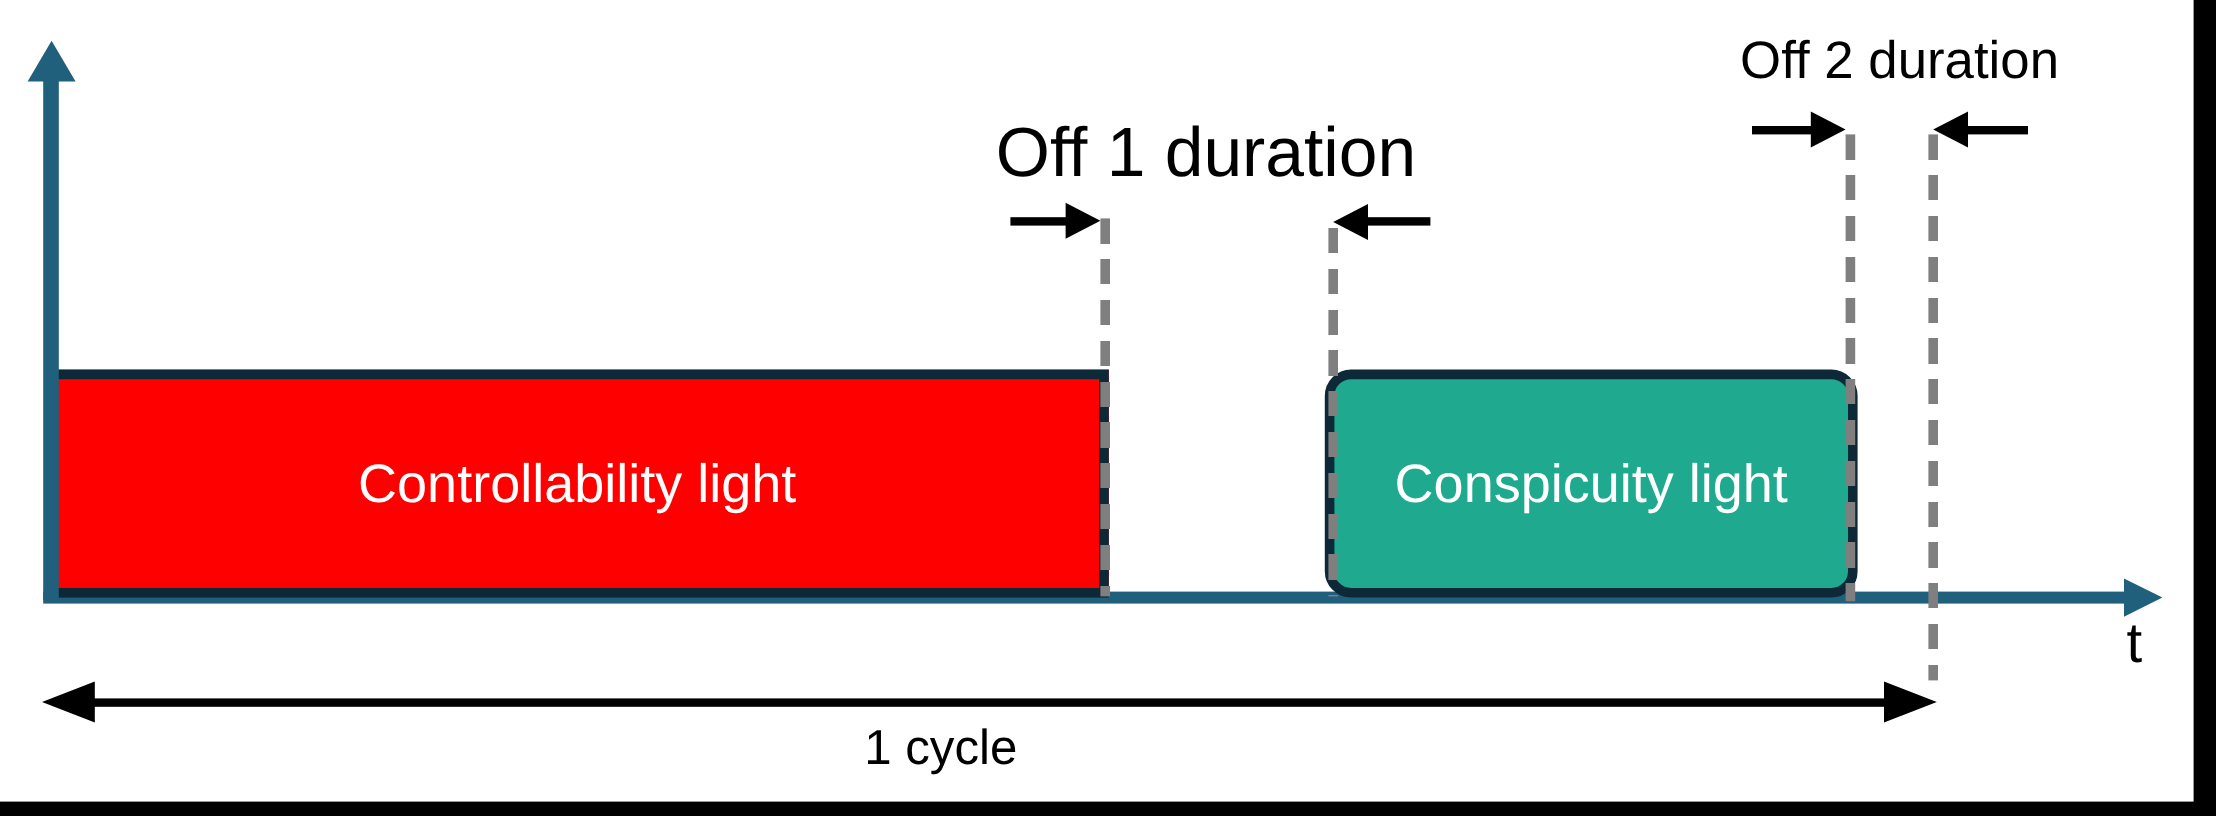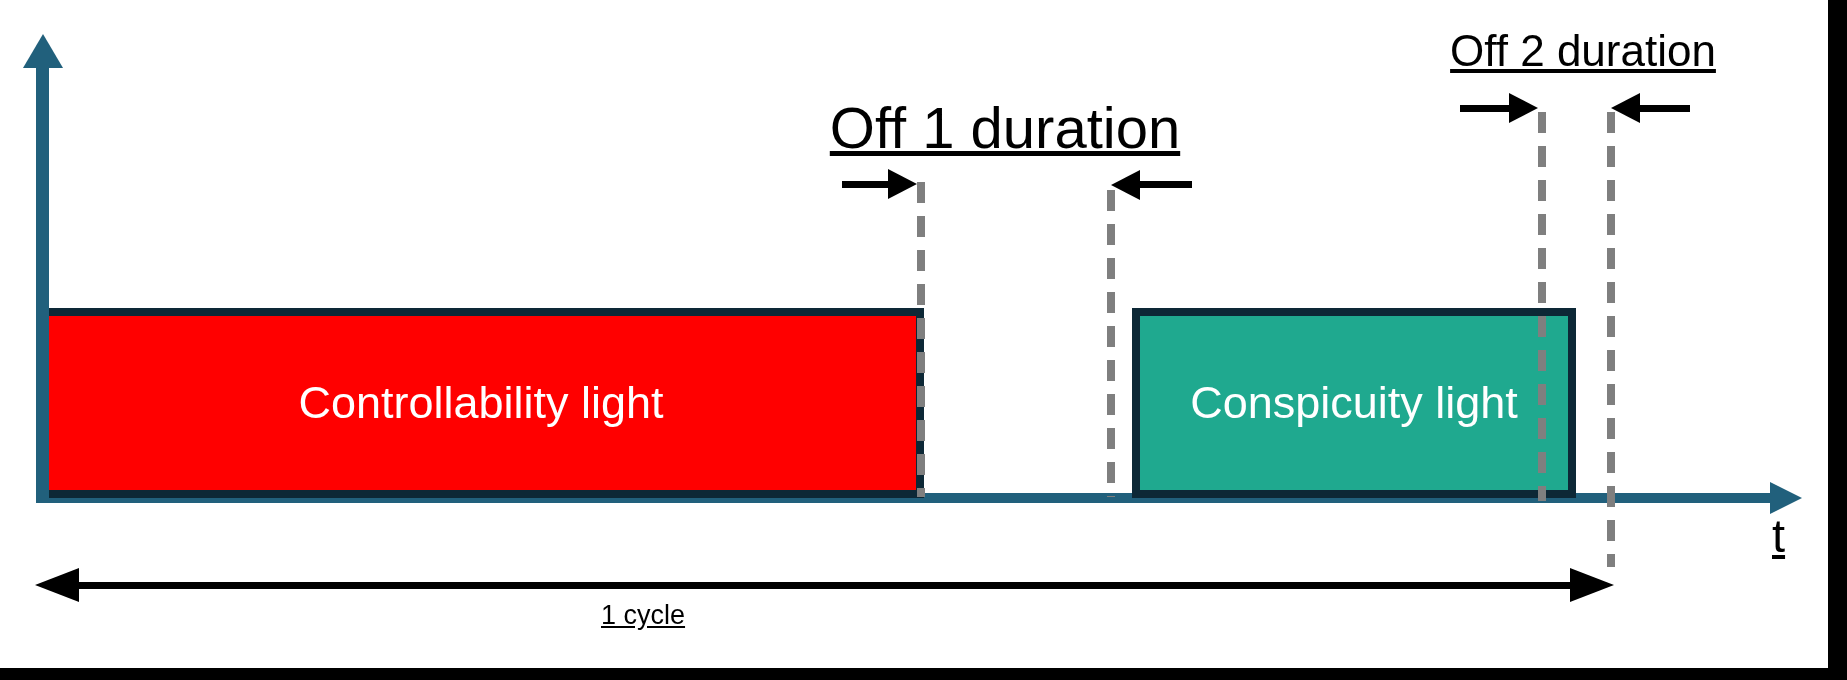--- a/index.html
+++ b/index.html
@@ -22,45 +22,45 @@
     border-bottom:34px solid var(--axis);z-index:5;}
   .h-shaft{position:absolute;left:36px;top:493px;width:1737px;height:10px;background:var(--axis);z-index:1;}
   .h-head{position:absolute;left:1770px;top:482px;width:0;height:0;
     border-top:16px solid transparent;border-bottom:16px solid transparent;
     border-left:32px solid var(--axis);z-index:1;}
   
   .bar{position:absolute;top:308px;height:190px;border:8px solid var(--border);
     box-sizing:border-box;display:flex;align-items:center;justify-content:center;
     color:#FFFFFF;font-size:45px;z-index:2;white-space:nowrap;}
   .bar-red{left:38px;width:886px;background:var(--red);}
-  .bar-teal{left:1132px;width:444px;background:var(--teal);}
+  .bar-teal{left:1104px;width:444px;background:var(--teal);border-radius:22px;}
   
   .dash{position:absolute;width:8px;z-index:6;
     background:repeating-linear-gradient(180deg,var(--dash) 0 21px,transparent 21px 34px);}
   .dash-a{left:917px;top:182px;height:315px;}
   .dash-b{left:1107px;top:190px;height:307px;}
   .dash-c{left:1538px;top:112px;height:389px;}
   .dash-d{left:1607px;top:112px;height:455px;}
   
   .shaft{position:absolute;height:7px;background:var(--arrow);z-index:4;}
   .head{position:absolute;width:0;height:0;z-index:4;}
   .head-r{border-top:15px solid transparent;border-bottom:15px solid transparent;border-left:29px solid var(--arrow);}
   .head-l{border-top:15px solid transparent;border-bottom:15px solid transparent;border-right:29px solid var(--arrow);}
   .o1r-shaft{left:842px;top:181px;width:48px;} .o1r-head{left:888px;top:169px;}
   .o1l-head{left:1111px;top:170px;} .o1l-shaft{left:1140px;top:181px;width:52px;}
   .o2r-shaft{left:1460px;top:105px;width:50px;} .o2r-head{left:1509px;top:93px;}
   .o2l-head{left:1611px;top:93px;} .o2l-shaft{left:1640px;top:105px;width:50px;}
   .cyc-shaft{left:78px;top:582px;width:1492px;}
   .cyc-head-l{left:35px;top:568px;border-top:17px solid transparent;border-bottom:17px solid transparent;border-right:44px solid var(--arrow);}
   .cyc-head-r{left:1570px;top:568px;border-top:17px solid transparent;border-bottom:17px solid transparent;border-left:44px solid var(--arrow);}
   
-  .lbl{position:absolute;color:#000;line-height:1.1;white-space:nowrap;z-index:7;text-decoration:underline;}
+  .lbl{position:absolute;color:#000;line-height:1.1;white-space:nowrap;z-index:7;}
   .off1-lbl{left:805px;top:96px;width:400px;text-align:center;font-size:58px;}
   .off2-lbl{left:1383px;top:27px;width:400px;text-align:center;font-size:44px;}
-  .cycle-lbl{left:601px;top:601px;width:400px;font-size:27px;}
+  .cycle-lbl{left:584px;top:601px;width:400px;text-align:center;font-size:41px;}
   .t-lbl{left:1772px;top:510px;font-size:47px;}
   
   .frame-r{position:absolute;left:1828px;top:0;width:19px;height:680px;background:#000;z-index:8;}
   .frame-b{position:absolute;left:0;top:668px;width:1847px;height:12px;background:#000;z-index:8;}
 </style>
 </head>
 <body>
 
 <div class="canvas">
 

